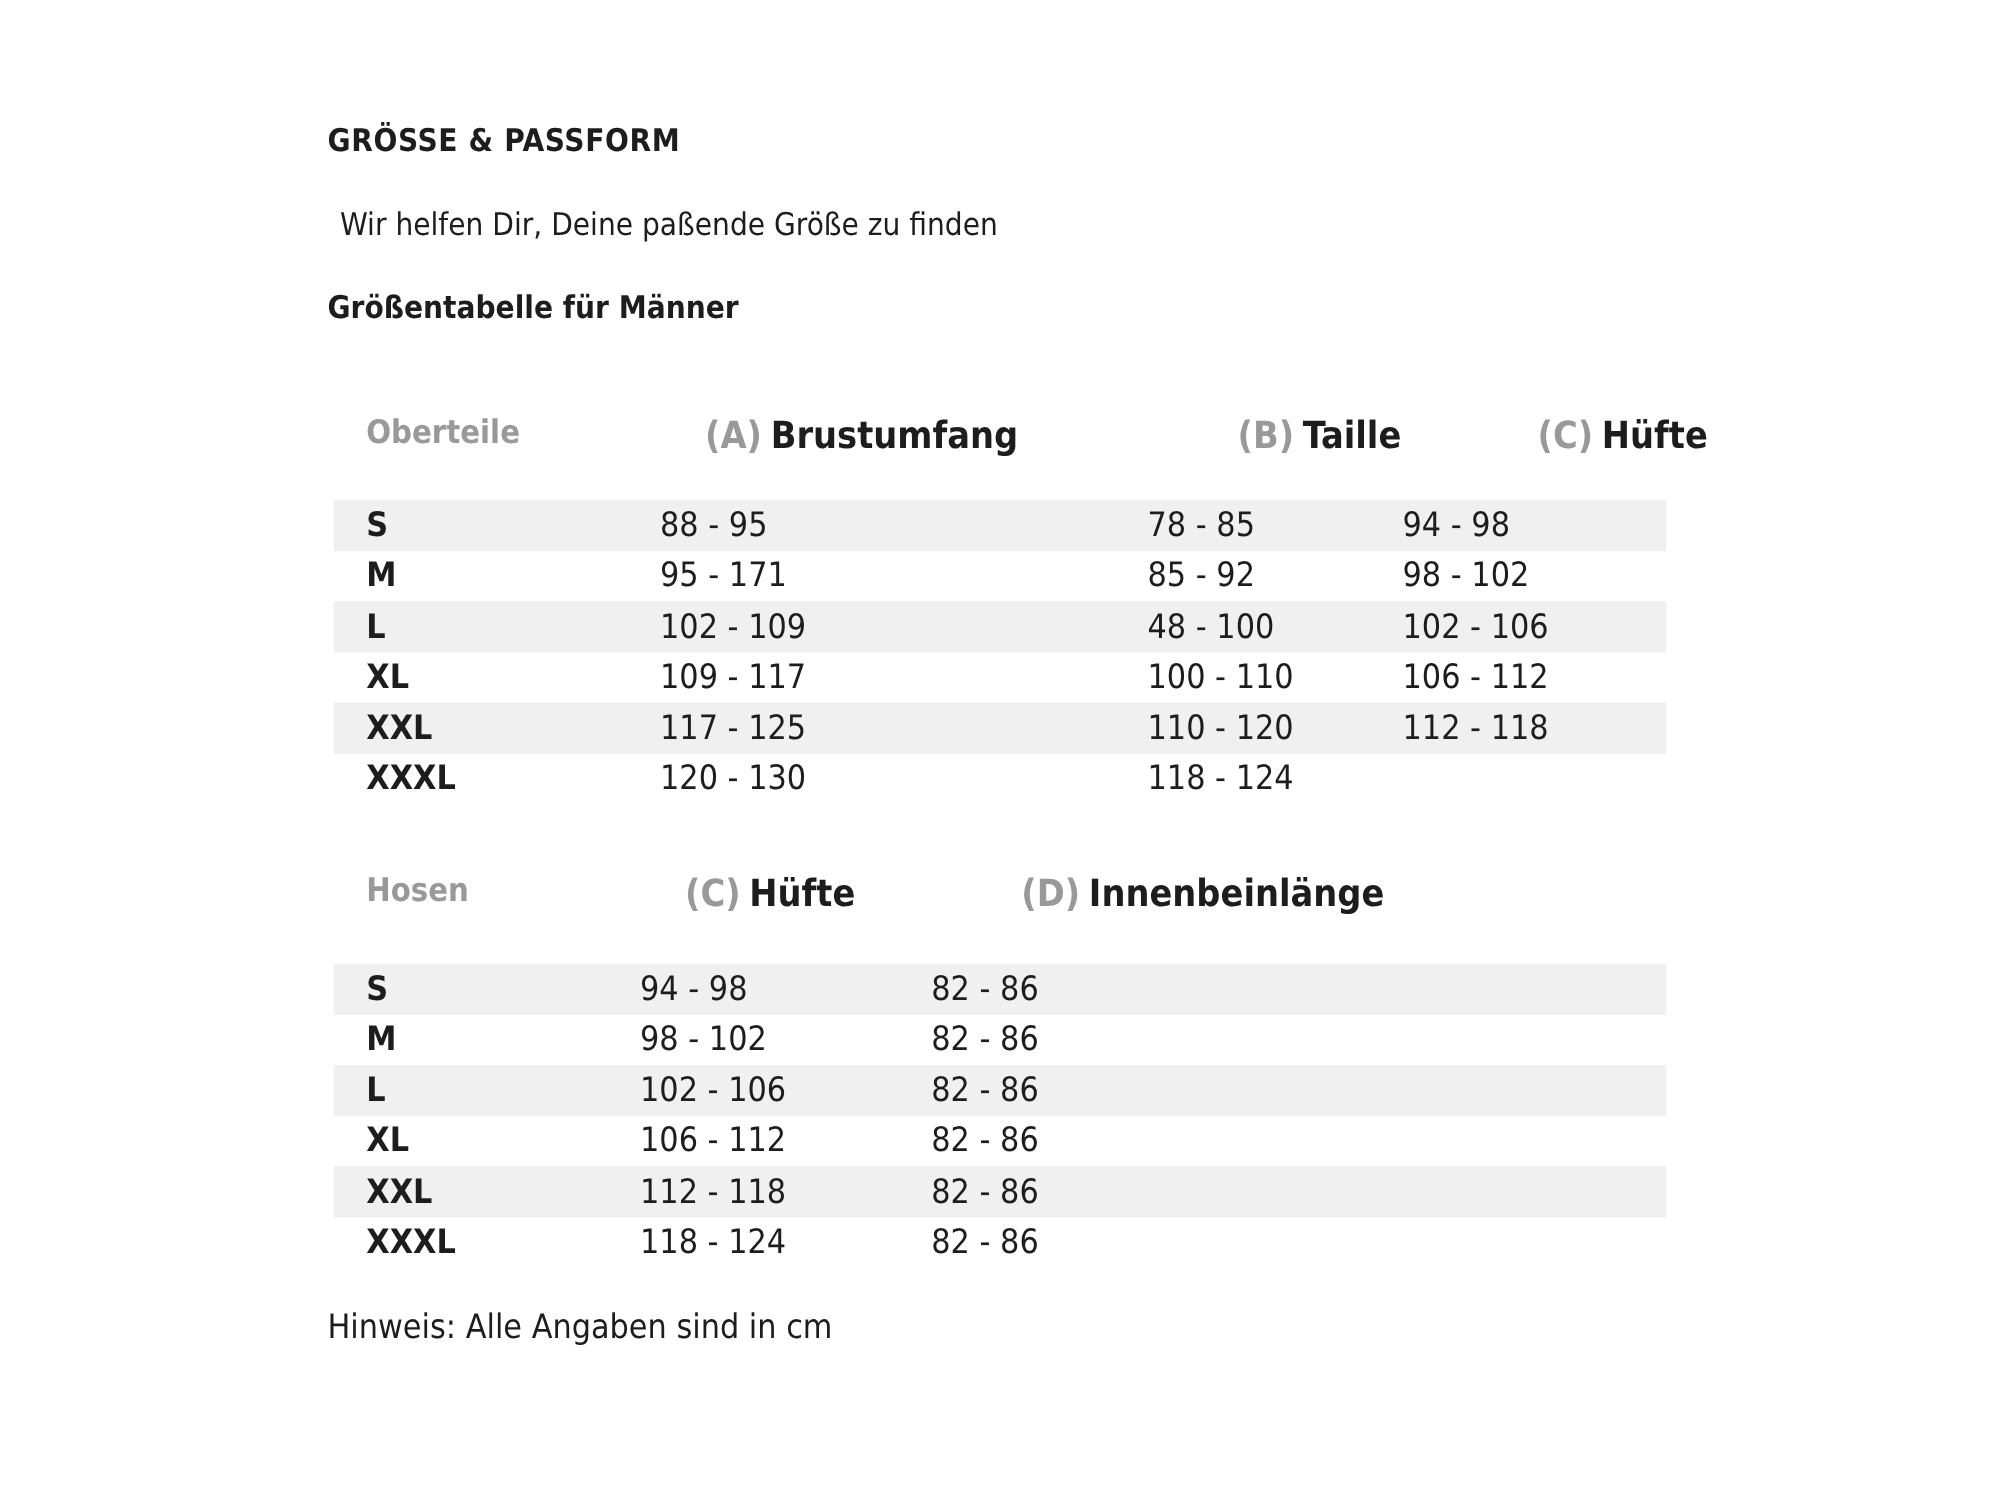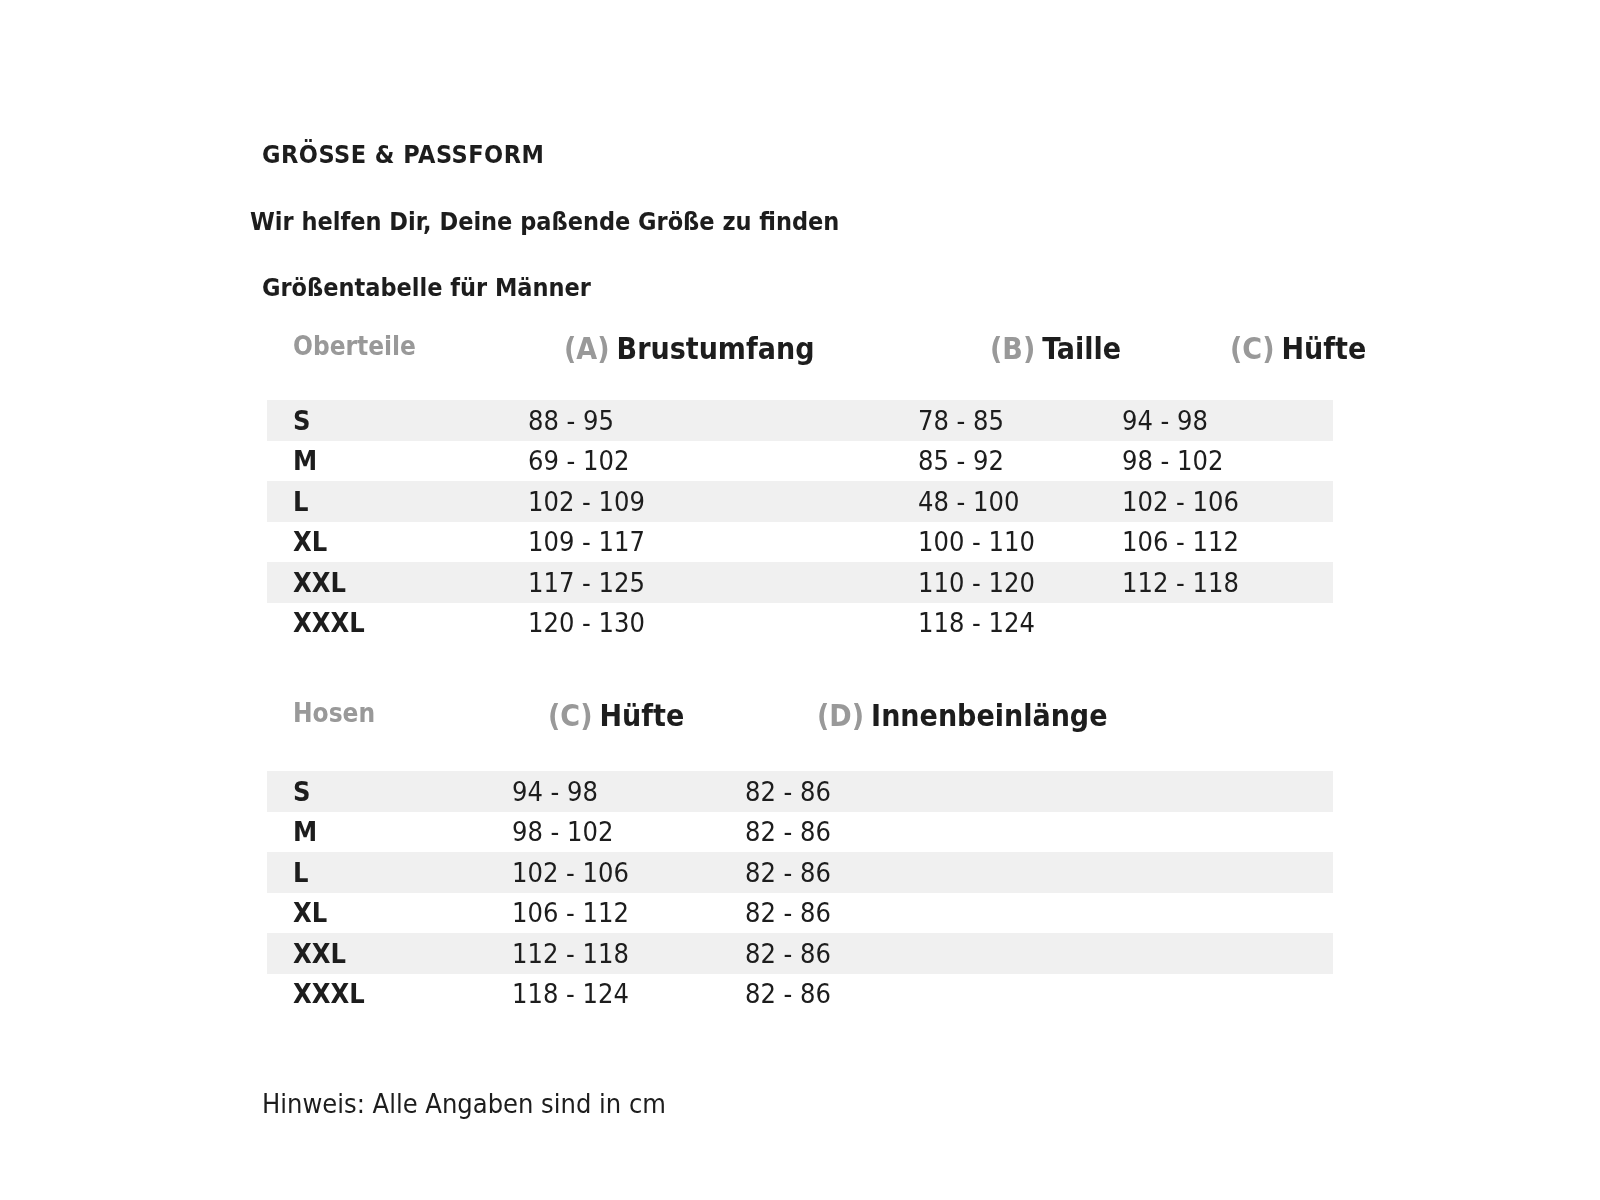--- a/index.html
+++ b/index.html
@@ -7,30 +7,30 @@
     padding: 0;
     background: #ffffff;
     width: 1600px;
     height: 1200px;
     overflow: hidden;
     font-family: "DejaVu Sans", "Liberation Sans", sans-serif;
     font-stretch: condensed;
     color: #1d1d1d;
     position: relative;
   }
-  .abs { position: absolute; margin-top: 42px; }
+  .abs { position: absolute; }
 
   .h-title {
     left: 262px; top: 98px;
     font-size: 25px; font-weight: bold; letter-spacing: 0.5px;
     white-space: nowrap;
   }
   .h-sub {
-    left: 250px; top: 165px;
-    font-size: 25px; font-weight: bold;
+    left: 272px; top: 165px;
+    font-size: 25px; font-weight: normal;
     white-space: nowrap;
   }
   .h-cap {
     left: 262px; top: 231px;
     font-size: 25px; font-weight: bold;
     white-space: nowrap;
   }
 
   .tbl { position: absolute; left: 267px; width: 1066px; gap: 36px; }
 
@@ -85,21 +85,21 @@
 
 <div class="tbl t1-body">
   <div class="row shaded grid-t1">
     <div class="size-cell">S</div>
     <div class="val-cell">88 - 95</div>
     <div class="val-cell">78 - 85</div>
     <div class="val-cell">94 - 98</div>
   </div>
   <div class="row grid-t1">
     <div class="size-cell">M</div>
-    <div class="val-cell">69 - 102</div>
+    <div class="val-cell">95 - 171</div>
     <div class="val-cell">85 - 92</div>
     <div class="val-cell">98 - 102</div>
   </div>
   <div class="row shaded grid-t1">
     <div class="size-cell">L</div>
     <div class="val-cell">102 - 109</div>
     <div class="val-cell">48 - 100</div>
     <div class="val-cell">102 - 106</div>
   </div>
   <div class="row grid-t1">

